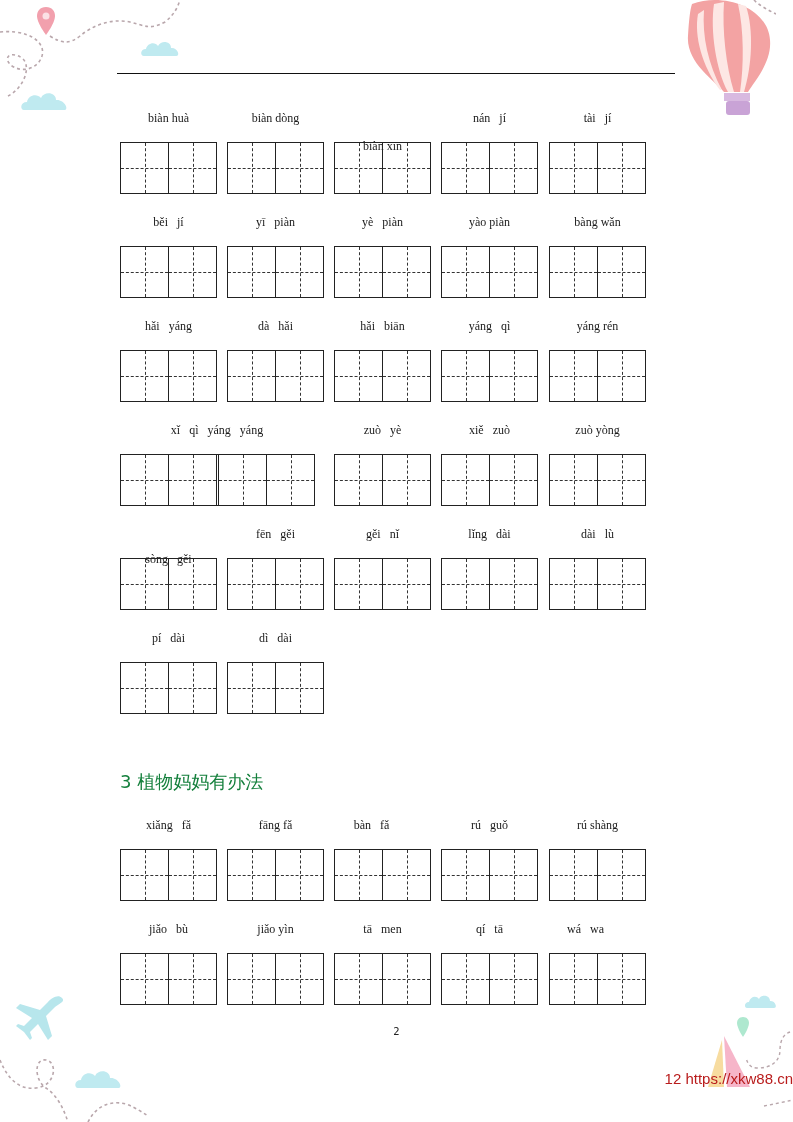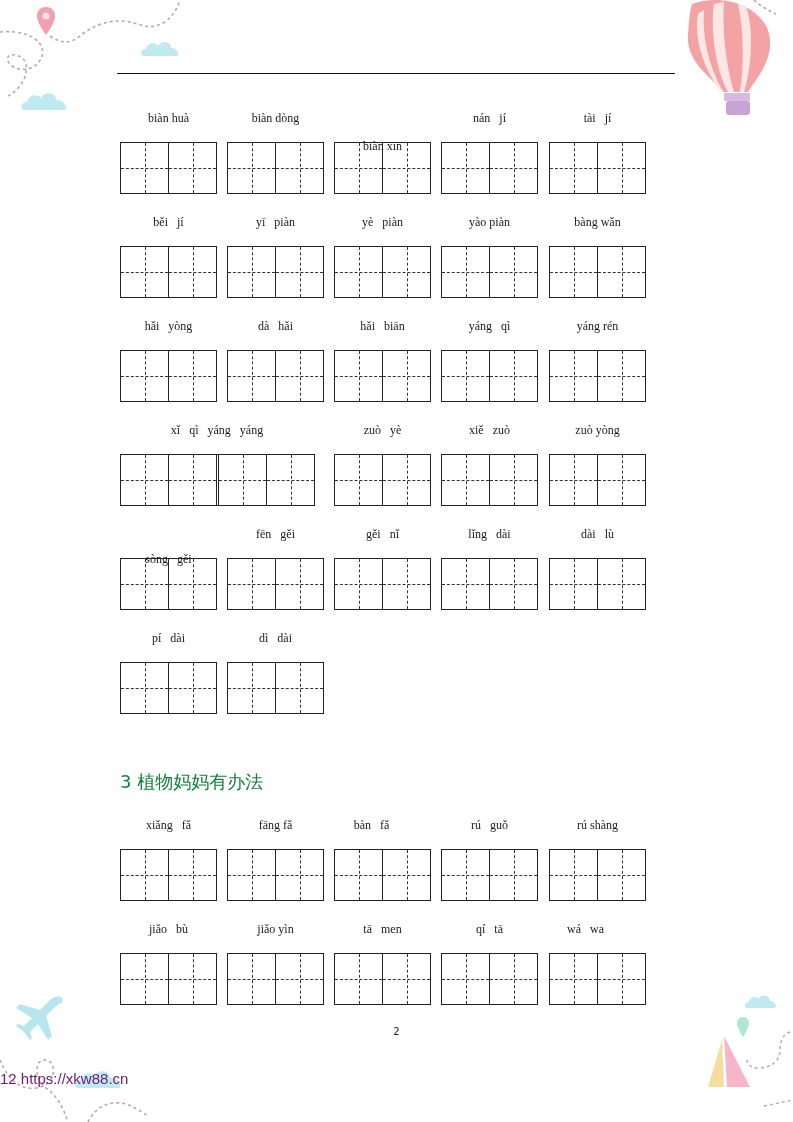--- a/index.html
+++ b/index.html
@@ -8,21 +8,21 @@
     .header-rule { position: absolute; left: 117px; top: 73px; width: 558px; height: 0; border-top: 1.5px solid #111; }
     .py { position: absolute; font-size: 12px; line-height: 20px; white-space: pre; text-align: center; width: 97px; }
     .grid { position: absolute; height: 50px; border: 1.3px solid #222; display: flex; box-sizing: content-box; }
     .cell { position: relative; width: 47px; height: 50px; }
     .cell + .cell { border-left: 1.3px solid #222; }
     .cell.double { border-left: 3px double #222; }
     .cell::before { content: ""; position: absolute; left: 50%; top: 0; height: 100%; border-left: 1.2px dashed #333; }
     .cell::after { content: ""; position: absolute; top: 50%; left: 0; width: 100%; border-top: 1.2px dashed #333; }
     .section-title { position: absolute; left: 120px; top: 771px; font-size: 18px; line-height: 22px; font-family: "DejaVu Sans", sans-serif; color: #15803d; }
     .page-num { position: absolute; left: 0; width: 793px; top: 1026px; text-align: center; font-size: 10px; font-family: "DejaVu Sans", sans-serif; color: #222; }
-    .footer-url { position: absolute; left: 0; width: 793px; top: 1070px; text-align: left; font-size: 15px; font-family: "Liberation Sans", sans-serif; color: #701a75; }
+    .footer-url { position: absolute; left: 0; width: 793px; top: 1070px; text-align: right; font-size: 15px; font-family: "Liberation Sans", sans-serif; color: #b91c1c; }
     .deco { position: absolute; }
   </style>
 </head>
 <body>
 
 <svg class="deco" style="left:0;top:0" width="200" height="120" viewBox="0 0 200 120">
   <path d="M0 32 C20 30 38 36 42 48 C46 62 28 76 12 66 C2 58 10 50 22 58 C32 66 24 88 8 96" fill="none" stroke="#b9a7ac" stroke-width="1.6" stroke-dasharray="3 3"></path>
   <path d="M50 36 C62 44 70 44 80 36 C92 26 110 18 130 22 C146 26 150 30 165 22 C175 14 178 6 180 0" fill="none" stroke="#b9a7ac" stroke-width="1.6" stroke-dasharray="3 3"></path>
 </svg>
 <svg class="deco" style="left:36px;top:6px" width="20" height="30" viewBox="0 0 20 30">
@@ -115,21 +115,21 @@
     <div class="py" style="left: 441px; top: 212px; width: 97px;">yào piàn</div>
     <div class="grid" style="left: 441px; top: 246px;">
       <div class="cell"></div>
       <div class="cell"></div>
     </div>
     <div class="py" style="left: 549px; top: 212px; width: 97px;">bàng wǎn</div>
     <div class="grid" style="left: 549px; top: 246px;">
       <div class="cell"></div>
       <div class="cell"></div>
     </div>
-    <div class="py" style="left: 120px; top: 316px; width: 97px;">hǎi   yòng</div>
+    <div class="py" style="left: 120px; top: 316px; width: 97px;">hǎi   yáng</div>
     <div class="grid" style="left: 120px; top: 350px;">
       <div class="cell"></div>
       <div class="cell"></div>
     </div>
     <div class="py" style="left: 227px; top: 316px; width: 97px;">dà   hǎi</div>
     <div class="grid" style="left: 227px; top: 350px;">
       <div class="cell"></div>
       <div class="cell"></div>
     </div>
     <div class="py" style="left: 334px; top: 316px; width: 97px; text-align: center;">hǎi   biān</div>

